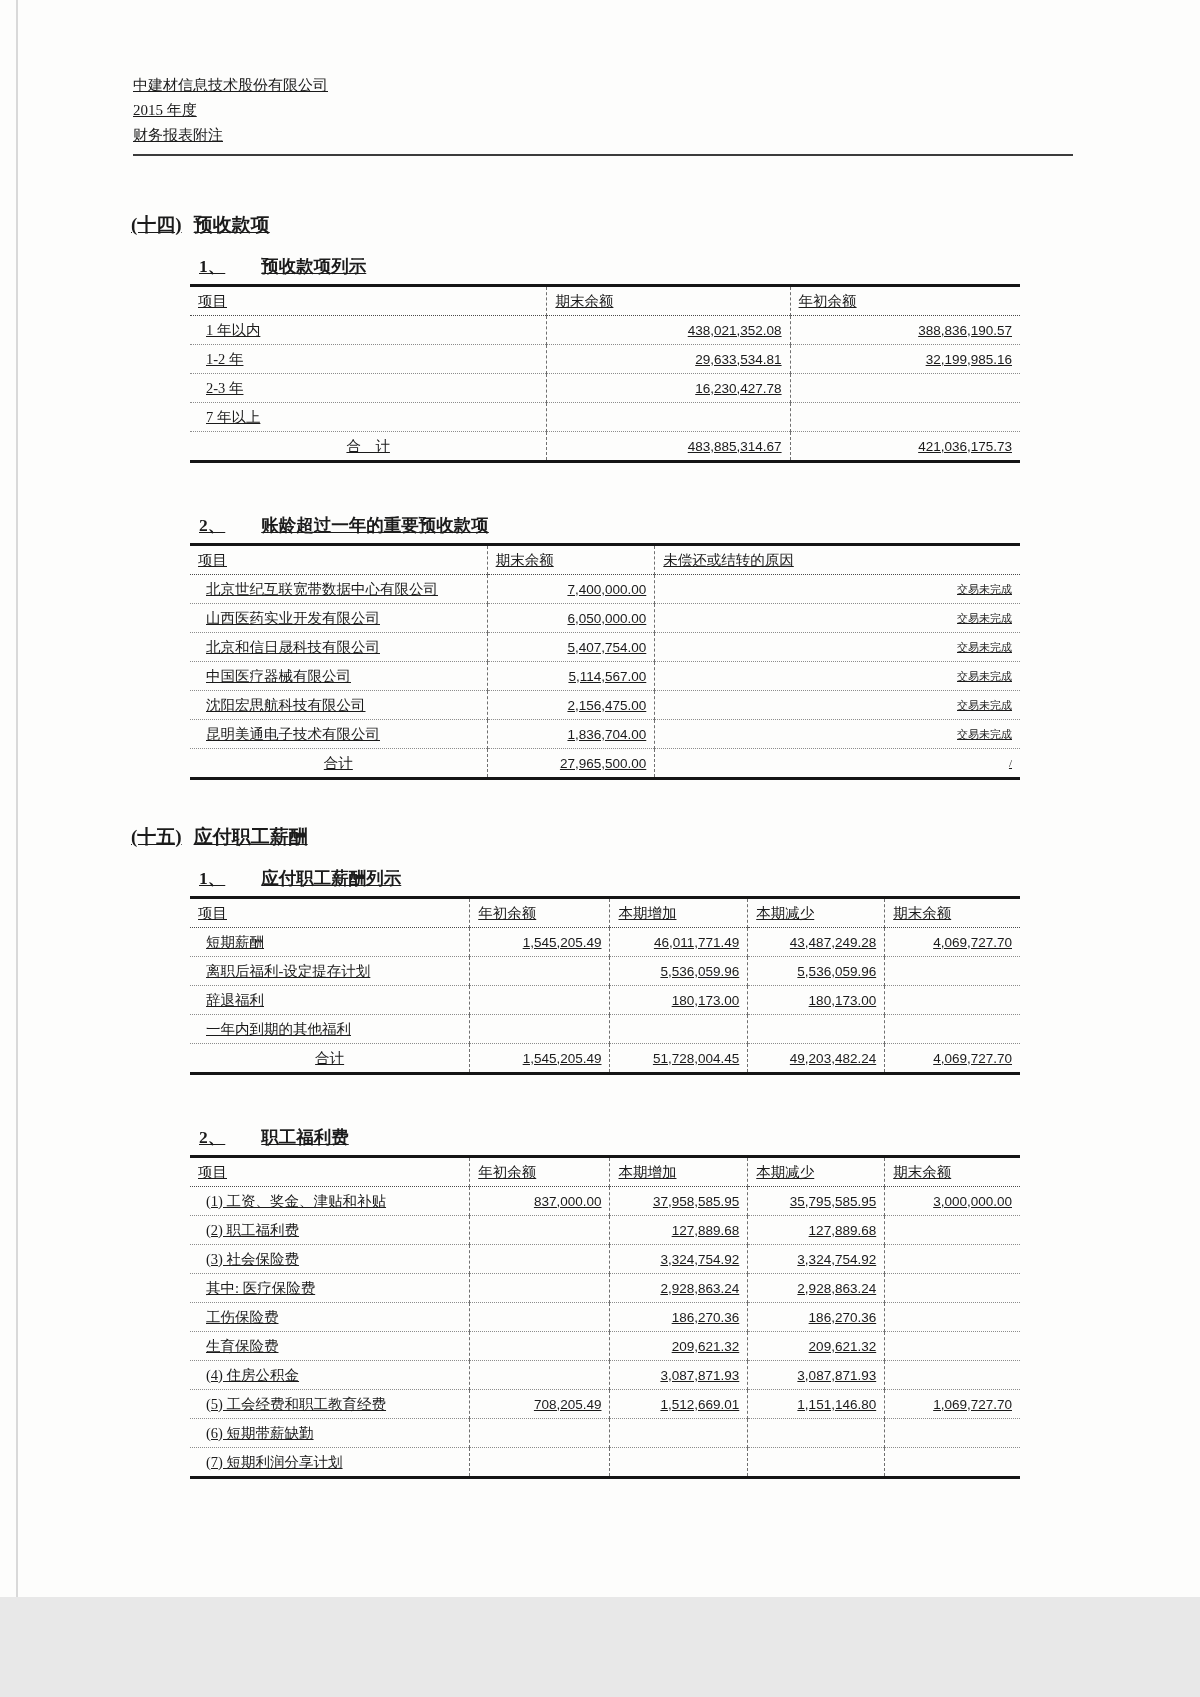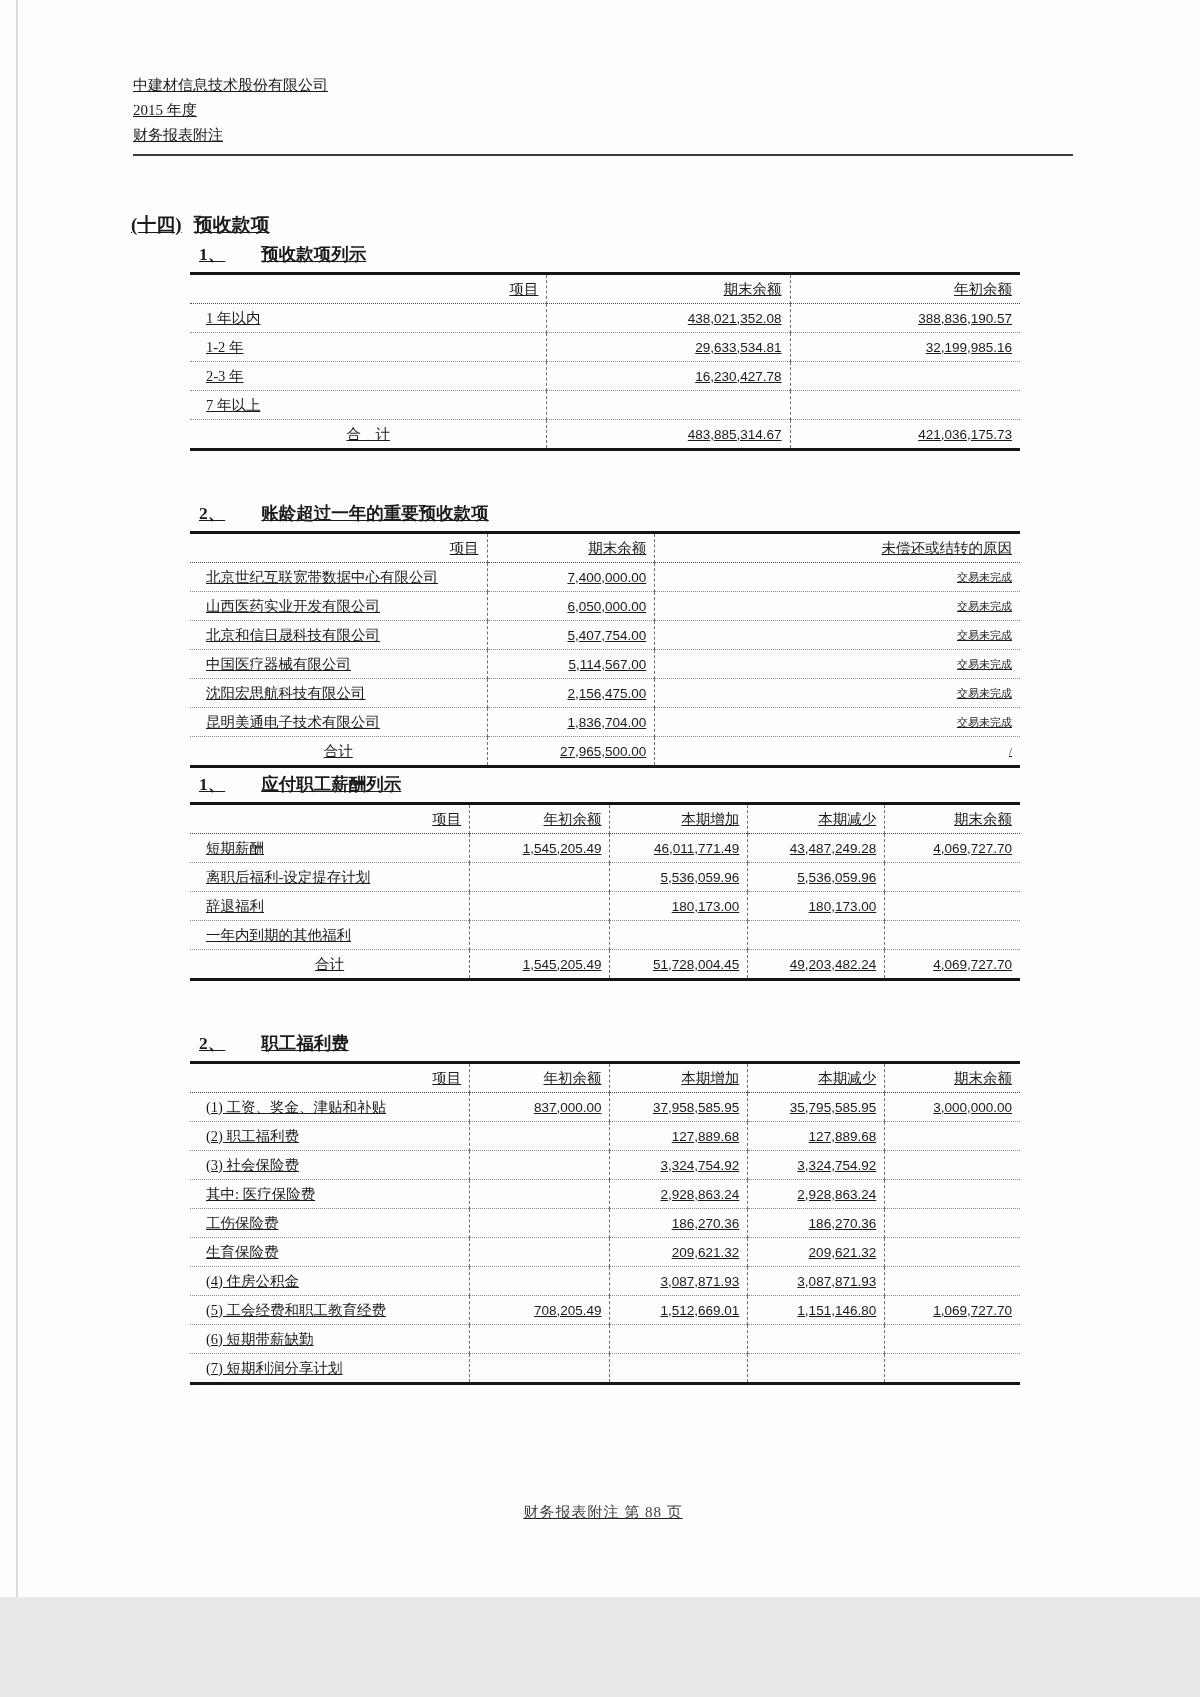--- a/index.html
+++ b/index.html
@@ -10,32 +10,32 @@
     padding:73px 60px 0 133px;
     text-decoration:underline;
   }
   .scan-edge { position:absolute; left:16px; top:0; width:2px; height:100%; background:#d9d9d9; }
 
   .doc-header { line-height:25px; font-size:15px; }
   .header-rule { margin-top:6px; width:940px; height:2px; background:#3c3c3c; }
 
   .sec-h { margin:56px 0 0 -2px; font-size:19px; font-weight:bold; }
   .sec-num { margin-right:12px; }
-  .sub-h { margin:4px 0 6px 66px; font-size:17.5px; font-weight:bold; }
+  .sub-h { margin:16px 0 6px 66px; font-size:17.5px; font-weight:bold; }
   .sub-num { margin-right:36px; }
   .gap-lg { margin-top:50px; }
   .gap-sec { margin-top:44px; }
 
   table.fin-table {
     border-collapse:collapse; table-layout:fixed;
     width:830px; margin-left:57px;
     border-top:3px solid #151515; border-bottom:3px solid #151515;
   }
   .fin-table th {
-    font-weight:normal; text-align:right; height:28px; font-size:14.5px;
+    font-weight:normal; text-align:left; height:28px; font-size:14.5px;
     border-bottom:1px dotted #4a4a4a; padding:0 8px; overflow:hidden; white-space:nowrap;
   }
   .fin-table td {
     height:28px; font-size:14.5px; padding:0 8px;
     border-bottom:1px dotted #8c8c8c; overflow:hidden; white-space:nowrap;
   }
   .fin-table tbody tr:last-child td { border-bottom:none; }
   .fin-table th + th, .fin-table td + td { border-left:1px dashed #6f6f6f; }
   .fin-table td { text-align:right; font-family:"Liberation Sans","DejaVu Sans",sans-serif; font-size:13.5px; }
   .fin-table td:first-child {
@@ -161,20 +161,23 @@
           <td>交易未完成</td>
         </tr>
         <tr class="total">
           <td>合计</td>
           <td>27,965,500.00</td>
           <td>/</td>
         </tr>
       </tbody>
   </table>
 
+  <div class="sec-h gap-sec">
+    <span class="sec-num">(十五)</span><span>应付职工薪酬</span>
+  </div>
 
   <div class="sub-h">
     <span class="sub-num">1、</span><span>应付职工薪酬列示</span>
   </div>
 
   <table class="fin-table">
     <colgroup>
         <col style="width:33.7%">
         <col style="width:16.9%">
         <col style="width:16.6%">

